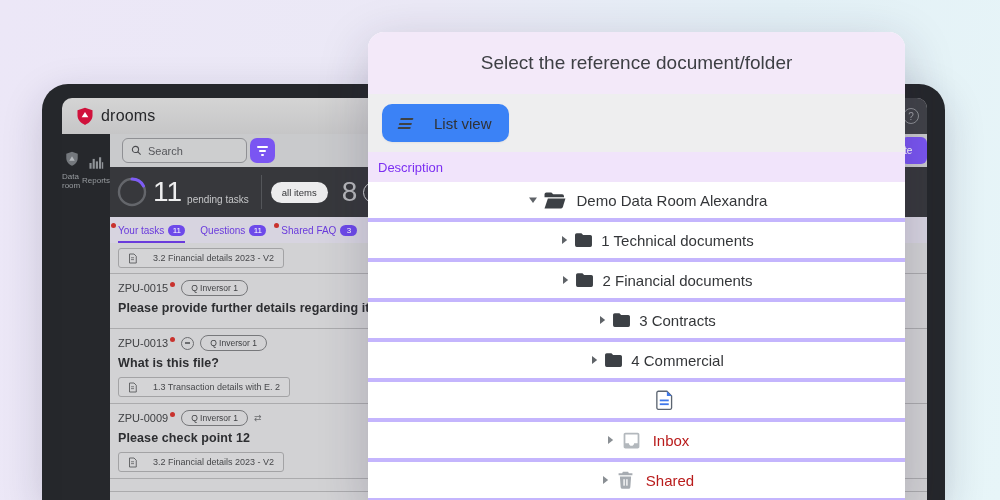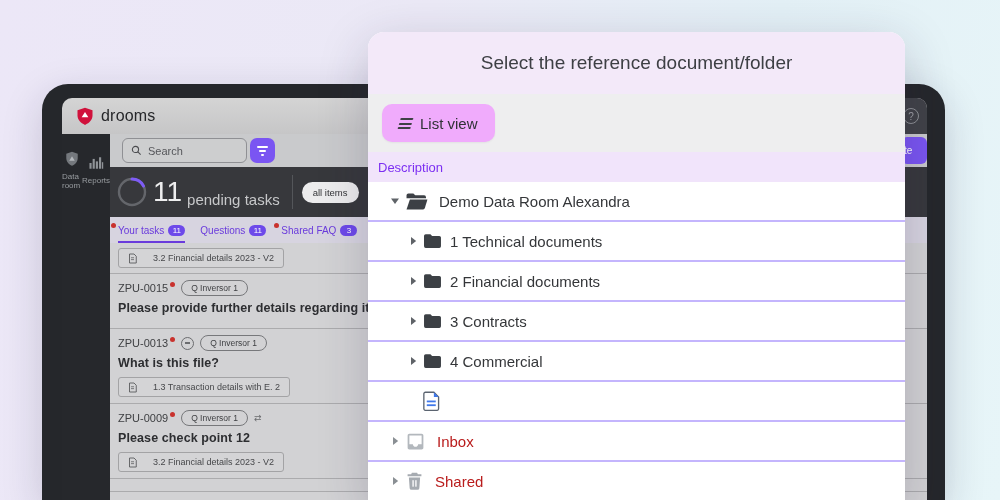--- a/index.html
+++ b/index.html
@@ -36,21 +36,21 @@
     font-family:inherit; }
   .search-box input::placeholder { color:#55565a; }
   .filter-btn { position:absolute; left:140px; top:4px; width:25px; height:25px; background:#7a55f2; border-radius:7px;
     display:flex; flex-direction:column; align-items:center; justify-content:center; gap:2px; border:none; cursor:pointer; }
   .filter-btn i { display:block; height:2px; background:#fff; border-radius:1px; }
   .create-btn { position:absolute; right:0; top:3px; width:26px; height:27px; background:#7a55f2; border-radius:6px;
     color:#fff; font-size:10px; display:flex; align-items:center; padding-left:3px; border:none; }
   .stats-row { height:50px; background:#37383c; display:flex; align-items:center; position:relative; padding-left:5px; }
   .ring { width:34px; height:34px; }
   .big-num { font-size:28px; color:#eeeeef; font-weight:400; margin-left:4px; }
-  .small-label { font-size:15px; color:#c7c8ca; margin:14px 0 0 5px; }
+  .small-label { font-size:10px; color:#c7c8ca; margin:14px 0 0 5px; }
   .vdiv { width:1px; height:34px; background:#54565a; margin:0 9px 0 12px; }
   .pill-solid { background:#ececed; color:#333437; font-size:9.5px; padding:5px 11px; border-radius:999px; }
   .num8 { font-size:28px; color:#b6b7ba; margin-left:14px; }
   .pill-outline { border:1px solid #cfd0d3; color:#dfe0e2; font-size:9.5px; padding:4px 10px; border-radius:999px; margin-left:6px; }
   
   .tabs-row { height:26px; background:#d7d4e0; display:flex; align-items:center; gap:15px; padding:0 0 0 8px; position:relative; }
   .tab { display:flex; align-items:center; gap:4px; font-size:10px; color:#6a3bdc; position:relative; height:100%; cursor:pointer; }
   .tab.active::after { content:""; position:absolute; left:0; bottom:0; width:100%; height:2px; background:#6a3bdc; }
   .tab-badge { background:#6d49ea; color:#fff; font-size:8px; min-width:17px; height:11px; border-radius:999px;
     display:inline-flex; align-items:center; justify-content:center; padding:0 4px; position:relative; }
@@ -70,28 +70,28 @@
   .swap-icon { font-size:9px; color:#6b6c6f; font-family:"DejaVu Sans",sans-serif; }
   .question { font-size:12.5px; font-weight:700; color:#2d2e31; margin-bottom:7px; letter-spacing:.1px; }
   .chip { display:inline-flex; align-items:center; gap:16px; border:1px solid #a3a3a5; border-radius:3px;
     background:rgba(255,255,255,.06); padding:4px 9px; font-size:9px; color:#47484b; height:20px; }
   
   .modal { position:absolute; left:368px; top:32px; width:537px; height:472px; background:#fff;
     border-radius:16px 16px 0 0; box-shadow:0 14px 50px rgba(40,30,70,.22); overflow:hidden; }
   .m-header { height:62px; background:#f3e9f9; display:flex; align-items:center; justify-content:center; }
   .m-title { font-size:19px; color:#3d3f44; font-weight:500; }
   .m-toolbar { height:58px; background:#eeeeef; display:flex; align-items:center; padding-left:14px; }
-  .list-btn { background:#f0abfc; border:none; border-radius:10px; height:38px; padding:0 17px; display:flex;
-    align-items:center; gap:8px; font-size:15px; color:#303236; cursor:pointer; box-shadow:0 1px 2px rgba(0,0,0,.05);
+  .list-btn { background:#3b82f6; border:none; border-radius:10px; height:38px; padding:0 17px; display:flex;
+    align-items:center; gap:22px; font-size:15px; color:#303236; cursor:pointer; box-shadow:0 1px 2px rgba(0,0,0,.05);
     font-family:inherit;text-align:right; }
   .lv-icon { display:flex; flex-direction:column; gap:2.5px; transform:skewX(-16deg); }
   .lv-icon i { width:13px; height:2px; background:#3e4144; display:block; border-radius:1px; }
   .m-desc { height:30px; background:#f1e4fb; display:flex; align-items:center; padding-left:10px;
     font-size:13px; color:#7c2ff2; }
-  .trow { height:40px; display:flex; align-items:center; border-bottom:2px solid #c4b5fd; padding-left:20px; cursor:pointer; }
+  .trow { height:40px; display:flex; align-items:center; border-bottom:4px solid #c4b5fd; padding-left:20px; cursor:pointer;justify-content:center; }
   .indent { width:18px; flex:none; }
   .caret { width:14px; flex:none; display:flex; align-items:center; justify-content:center; }
   .ticon { flex:none; display:flex; align-items:center; justify-content:center; margin-left:3px; }
   .tlabel { font-size:15px; color:#343639; margin-left:11px; white-space:nowrap; }
   .child .tlabel { margin-left:8px; }
   .trow.disabled .tlabel { color:#b91c1c; }
 </style>
 </head>
 <body>
 

